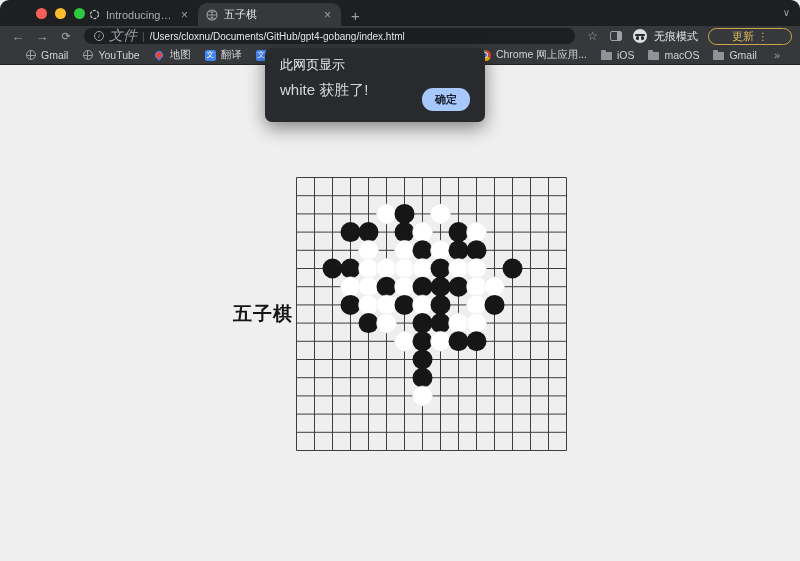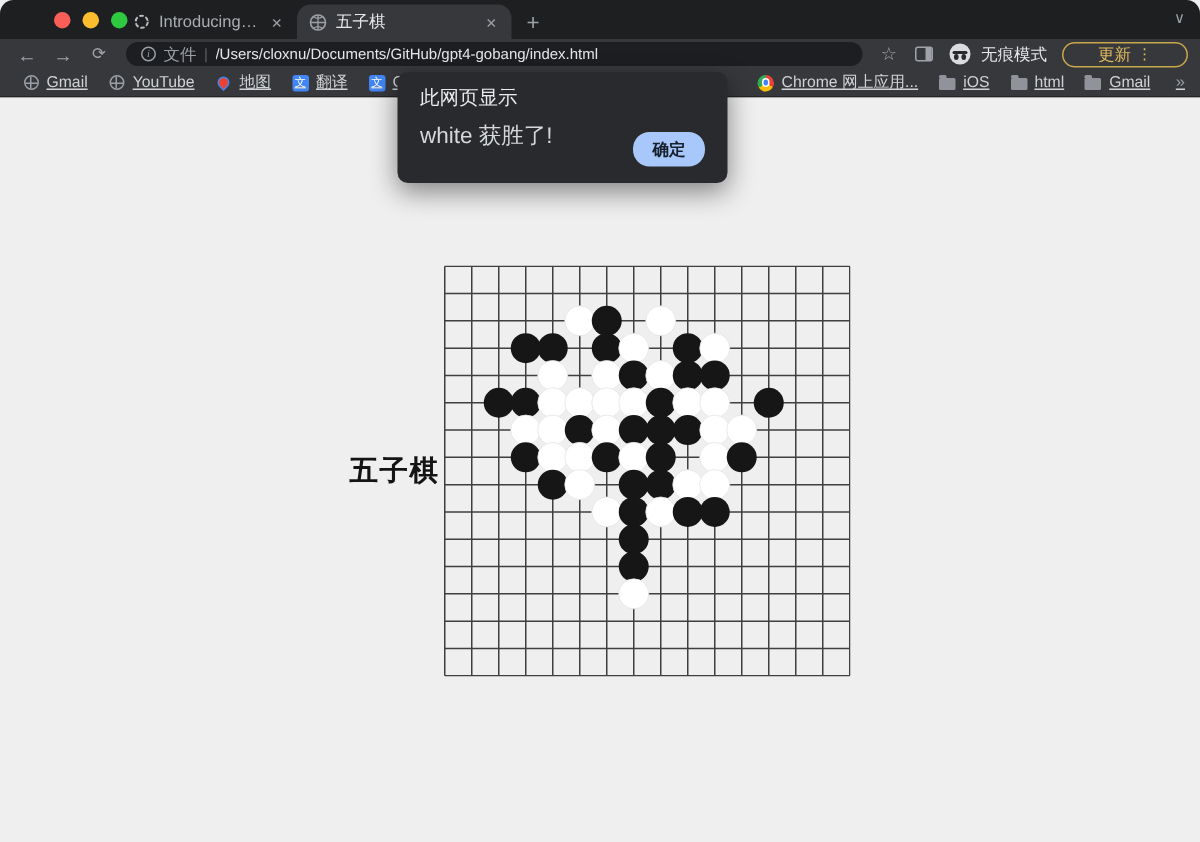--- a/index.html
+++ b/index.html
@@ -22,35 +22,35 @@
   .favicon { width:12px; height:12px; flex:0 0 12px; display:inline-flex; align-items:center; justify-content:center; }
   .newtab { color:#9aa0a6; font-size:15px; padding:0 10px 3px 10px; line-height:1; }
   .strip-chevron { position:absolute; right:10px; top:7px; color:#9aa0a6; font-size:10px; }
 
   
   .toolbar { height:20px; background:#37383b; display:flex; align-items:center; padding:0 8px; gap:4px; }
   .navbtn { color:#9fa3a9; font-size:13px; width:20px; text-align:center; line-height:1; }
   .navbtn.reload { font-size:11px; }
   .urlbar { flex:1; height:16px; background:#1d1e21; border-radius:8px; display:flex; align-items:center; padding:0 10px; gap:5px; margin:0 4px; min-width:0; }
   .info-ic { width:10px; height:10px; border:1px solid #9aa0a6; border-radius:50%; color:#9aa0a6; font-size:7px; line-height:8px; text-align:center; font-style:italic; flex:0 0 10px; font-family:"Liberation Serif",serif; }
-  .scheme { color:#9aa0a6; font-size:11px; white-space:nowrap; }
+  .scheme { color:#9aa0a6; font-size:14px; white-space:nowrap;font-style:italic; }
   .urldiv { color:#5c6064; font-size:10px; }
   .urlpath { color:#e4e6e9; font-size:10px; white-space:nowrap; overflow:hidden; }
   .tb-star { color:#9fa3a9; font-size:12px; padding:0 4px; }
   .panel-ic { width:12px; height:10px; border:1.4px solid #9fa3a9; border-radius:2px; position:relative; margin:0 4px; }
   .panel-ic::after { content:""; position:absolute; right:0; top:0; bottom:0; width:4px; background:#9fa3a9; }
   .incog { width:14px; height:14px; border-radius:50%; background:#dadce0; position:relative; margin:0 3px; }
   .incog::before { content:""; position:absolute; left:2px; right:2px; top:5px; height:2px; background:#27292c; border-radius:1px; }
   .incog::after { content:""; position:absolute; left:2.5px; top:7px; width:3.5px; height:3.5px; background:#27292c; border-radius:50%; box-shadow:5px 0 0 #27292c; }
   .incog-label { color:#e4e6e9; font-size:11px; white-space:nowrap; margin-right:6px; }
   .update-pill { display:flex; align-items:center; gap:4px; border:1px solid #caa64c; border-radius:9px; height:17px; padding:0 23px; color:#e0ba5e; font-size:11px; white-space:nowrap; }
   .update-pill .kebab { font-size:10px; color:#e0ba5e; }
 
   
-  .bookmarks { height:19px; background:#37383b; display:flex; align-items:center; padding:0 8px; font-size:10.5px; color:#cfd2d6; border-bottom:1px solid #232426;text-decoration:underline; }
+  .bookmarks { height:19px; background:#37383b; display:flex; align-items:center; padding:0 18px; font-size:10.5px; color:#cfd2d6; border-bottom:1px solid #232426; }
   .bm { display:flex; align-items:center; gap:5px; padding:0 7px; white-space:nowrap; }
   .bm-ic { width:11px; height:11px; display:inline-flex; align-items:center; justify-content:center; flex:0 0 11px; }
   .globe { width:10px; height:10px; border:1px solid #9aa0a6; border-radius:50%; position:relative; }
   .globe::before { content:""; position:absolute; left:0; right:0; top:3.5px; height:1px; background:#9aa0a6; }
   .globe::after { content:""; position:absolute; left:3.5px; top:0; bottom:0; width:1px; background:#9aa0a6; }
   .sq-ic { width:11px; height:11px; border-radius:2px; color:#fff; font-size:7.5px; display:flex; align-items:center; justify-content:center; }
   .pin-ic { width:8px; height:8px; background:#ea4335; border-radius:50% 50% 50% 0; transform:rotate(-45deg); border:1px solid #4285f4; }
   .cws-ic { width:11px; height:11px; border-radius:50%; background:conic-gradient(#ea4335 0 33%, #fbbc05 33% 66%, #34a853 66% 100%); position:relative; }
   .cws-ic::after { content:""; position:absolute; inset:2.7px; background:#4285f4; border:1px solid #fff; border-radius:50%; }
   .folder { width:12px; height:8px; background:#90949a; border-radius:1px; position:relative; margin-top:2px; }
@@ -178,21 +178,21 @@
       <span class="bm">
         <span class="bm-ic">
             <span class="folder"></span>
           </span>
         <span>iOS</span>
       </span>
       <span class="bm">
         <span class="bm-ic">
             <span class="folder"></span>
           </span>
-        <span>html</span>
+        <span>macOS</span>
       </span>
       <span class="bm">
         <span class="bm-ic">
             <span class="folder"></span>
           </span>
         <span>Gmail</span>
       </span>
       <span class="bm-overflow">»</span>
     </span>
   </div>

